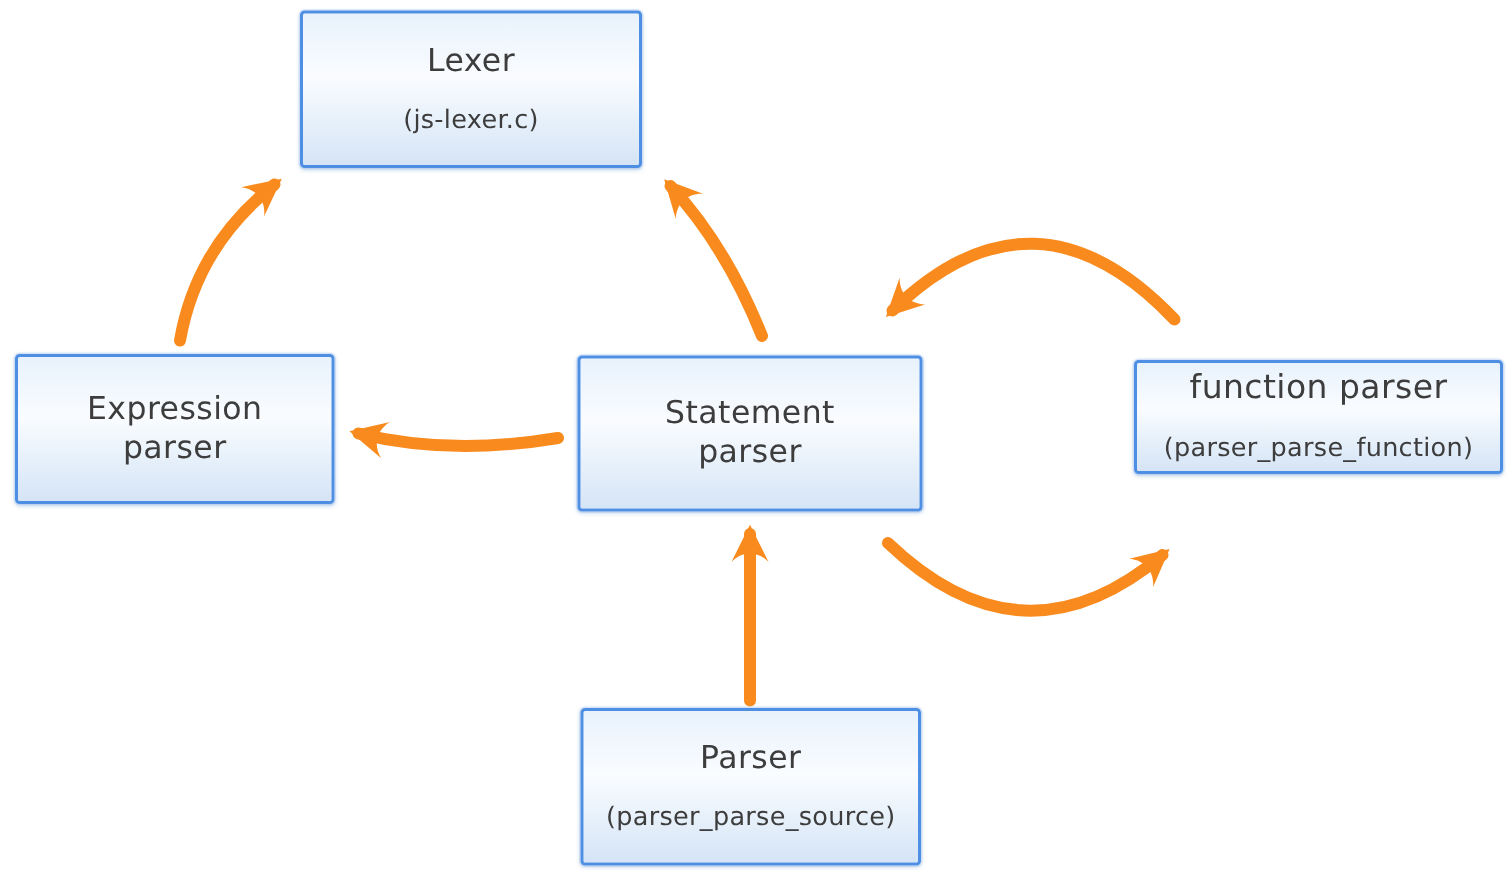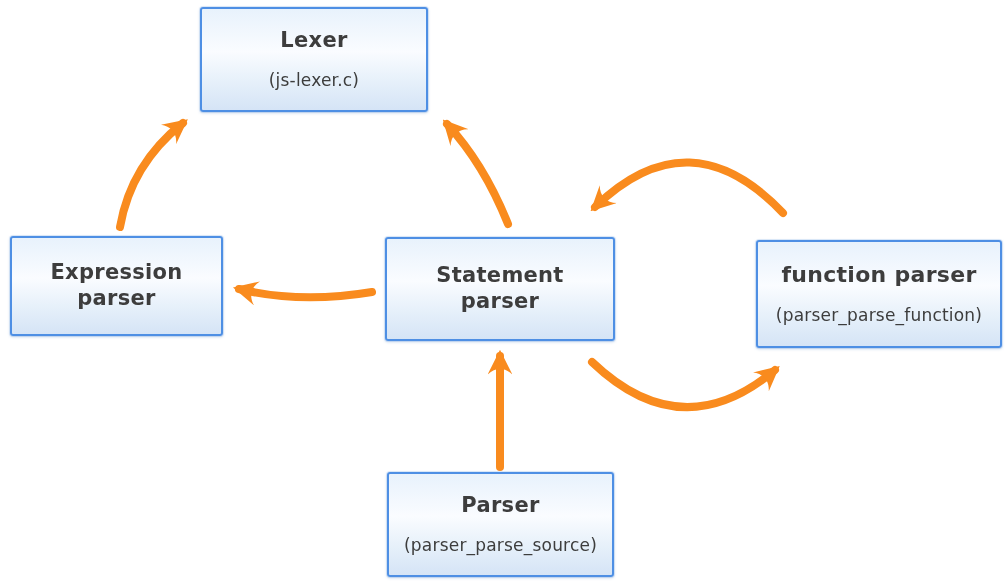--- a/index.html
+++ b/index.html
@@ -32,36 +32,36 @@
     box-shadow: 0 1px 3px rgba(120, 160, 210, 0.45), 0 0 0 1px rgba(170, 200, 240, 0.35);
     display: flex;
     flex-direction: column;
     align-items: center;
     justify-content: center;
     text-align: center;
     color: #3d3d3d;
   }
   .box .title {
     font-size: 21px;
-    font-weight: bold;
+    font-weight: normal;
     line-height: 1.22;
     letter-spacing: 0.3px;
   }
   .box .title .tline { display: block; }
   .box .subtitle {
     font-size: 17px;
     font-weight: normal;
     line-height: 1.3;
     margin-top: 16px;
     letter-spacing: 0.2px;
   }
   .box-lexer      { left: 200px; top: 7px;   width: 228px; height: 105px; }
   .box-expression { left: 10px;  top: 236px; width: 213px; height: 100px; }
   .box-statement  { left: 385px; top: 237px; width: 230px; height: 104px; text-align: center; }
-  .box-function   { left: 756px; top: 240px; width: 246px; height: 108px; }
+  .box-function   { left: 756px; top: 240px; width: 246px; height: 76px; }
   .box-parser     { left: 387px; top: 472px; width: 227px; height: 105px; }
   .box-function .title { font-size: 22px; }
 </style>
 </head>
 <body>
 
 <div class="canvas">
 
   <svg class="arrow-layer" width="1005" height="584" viewBox="0 0 1005 584" xmlns="http://www.w3.org/2000/svg">
     <defs>

